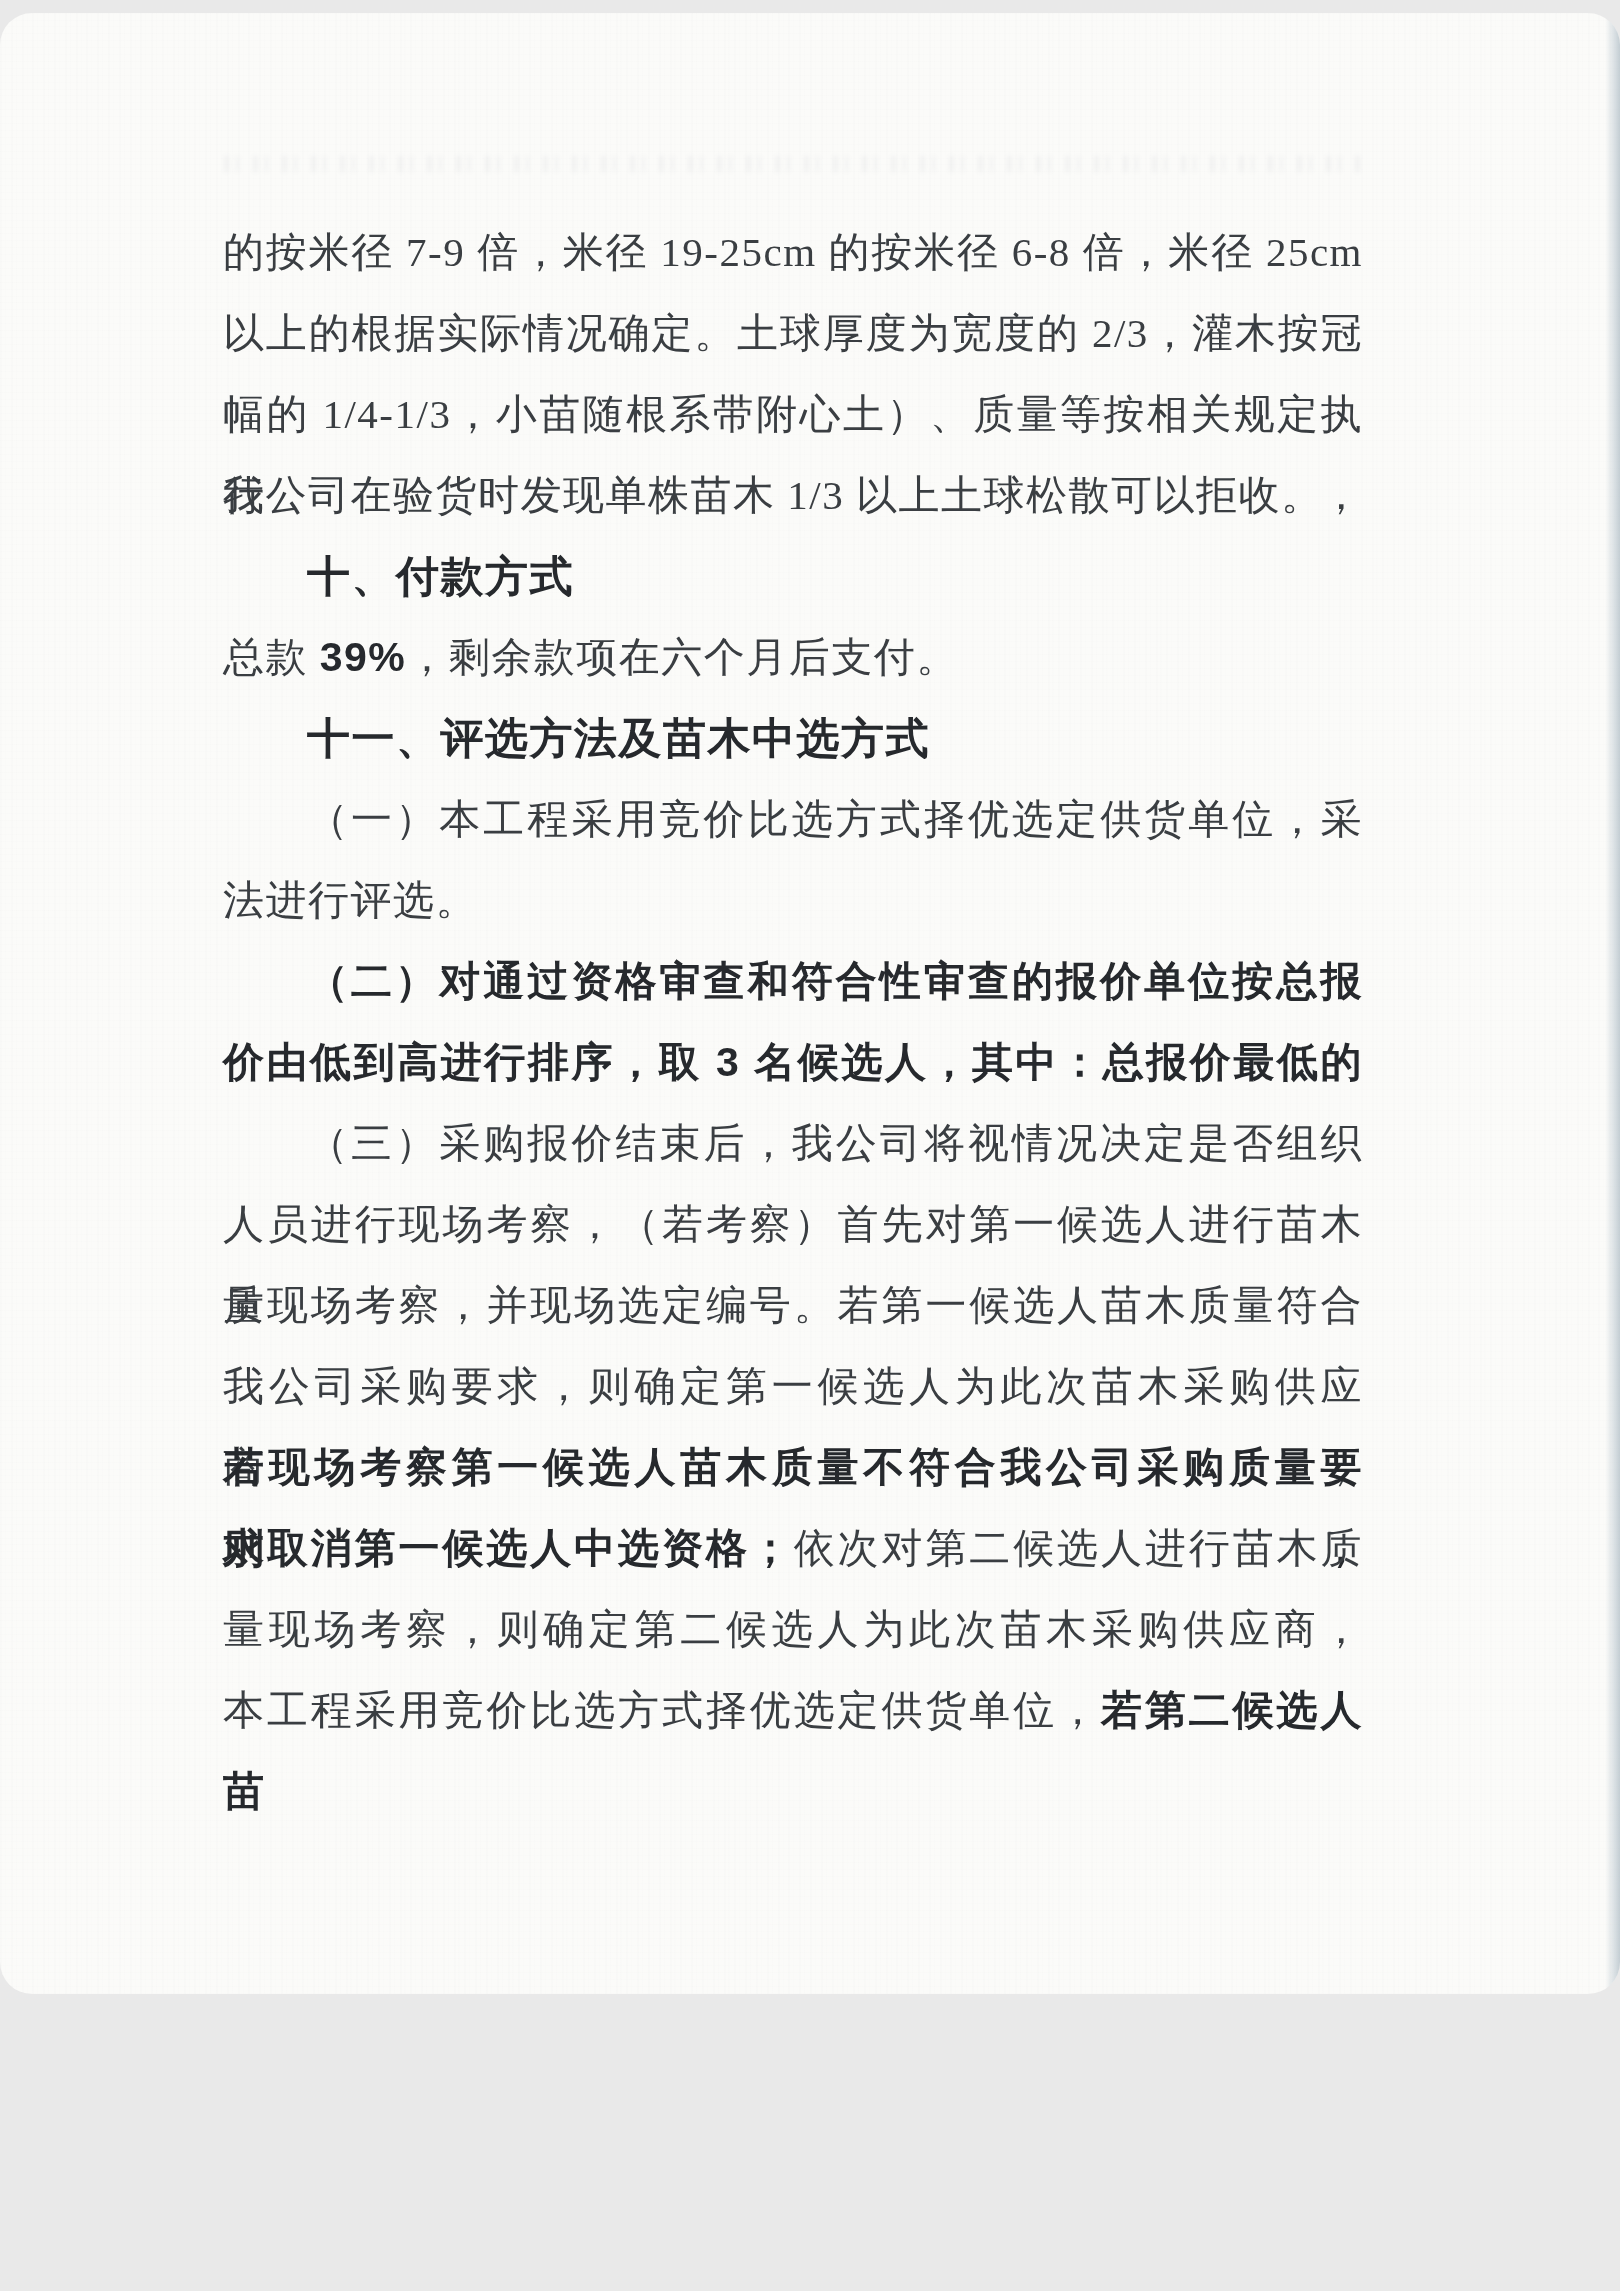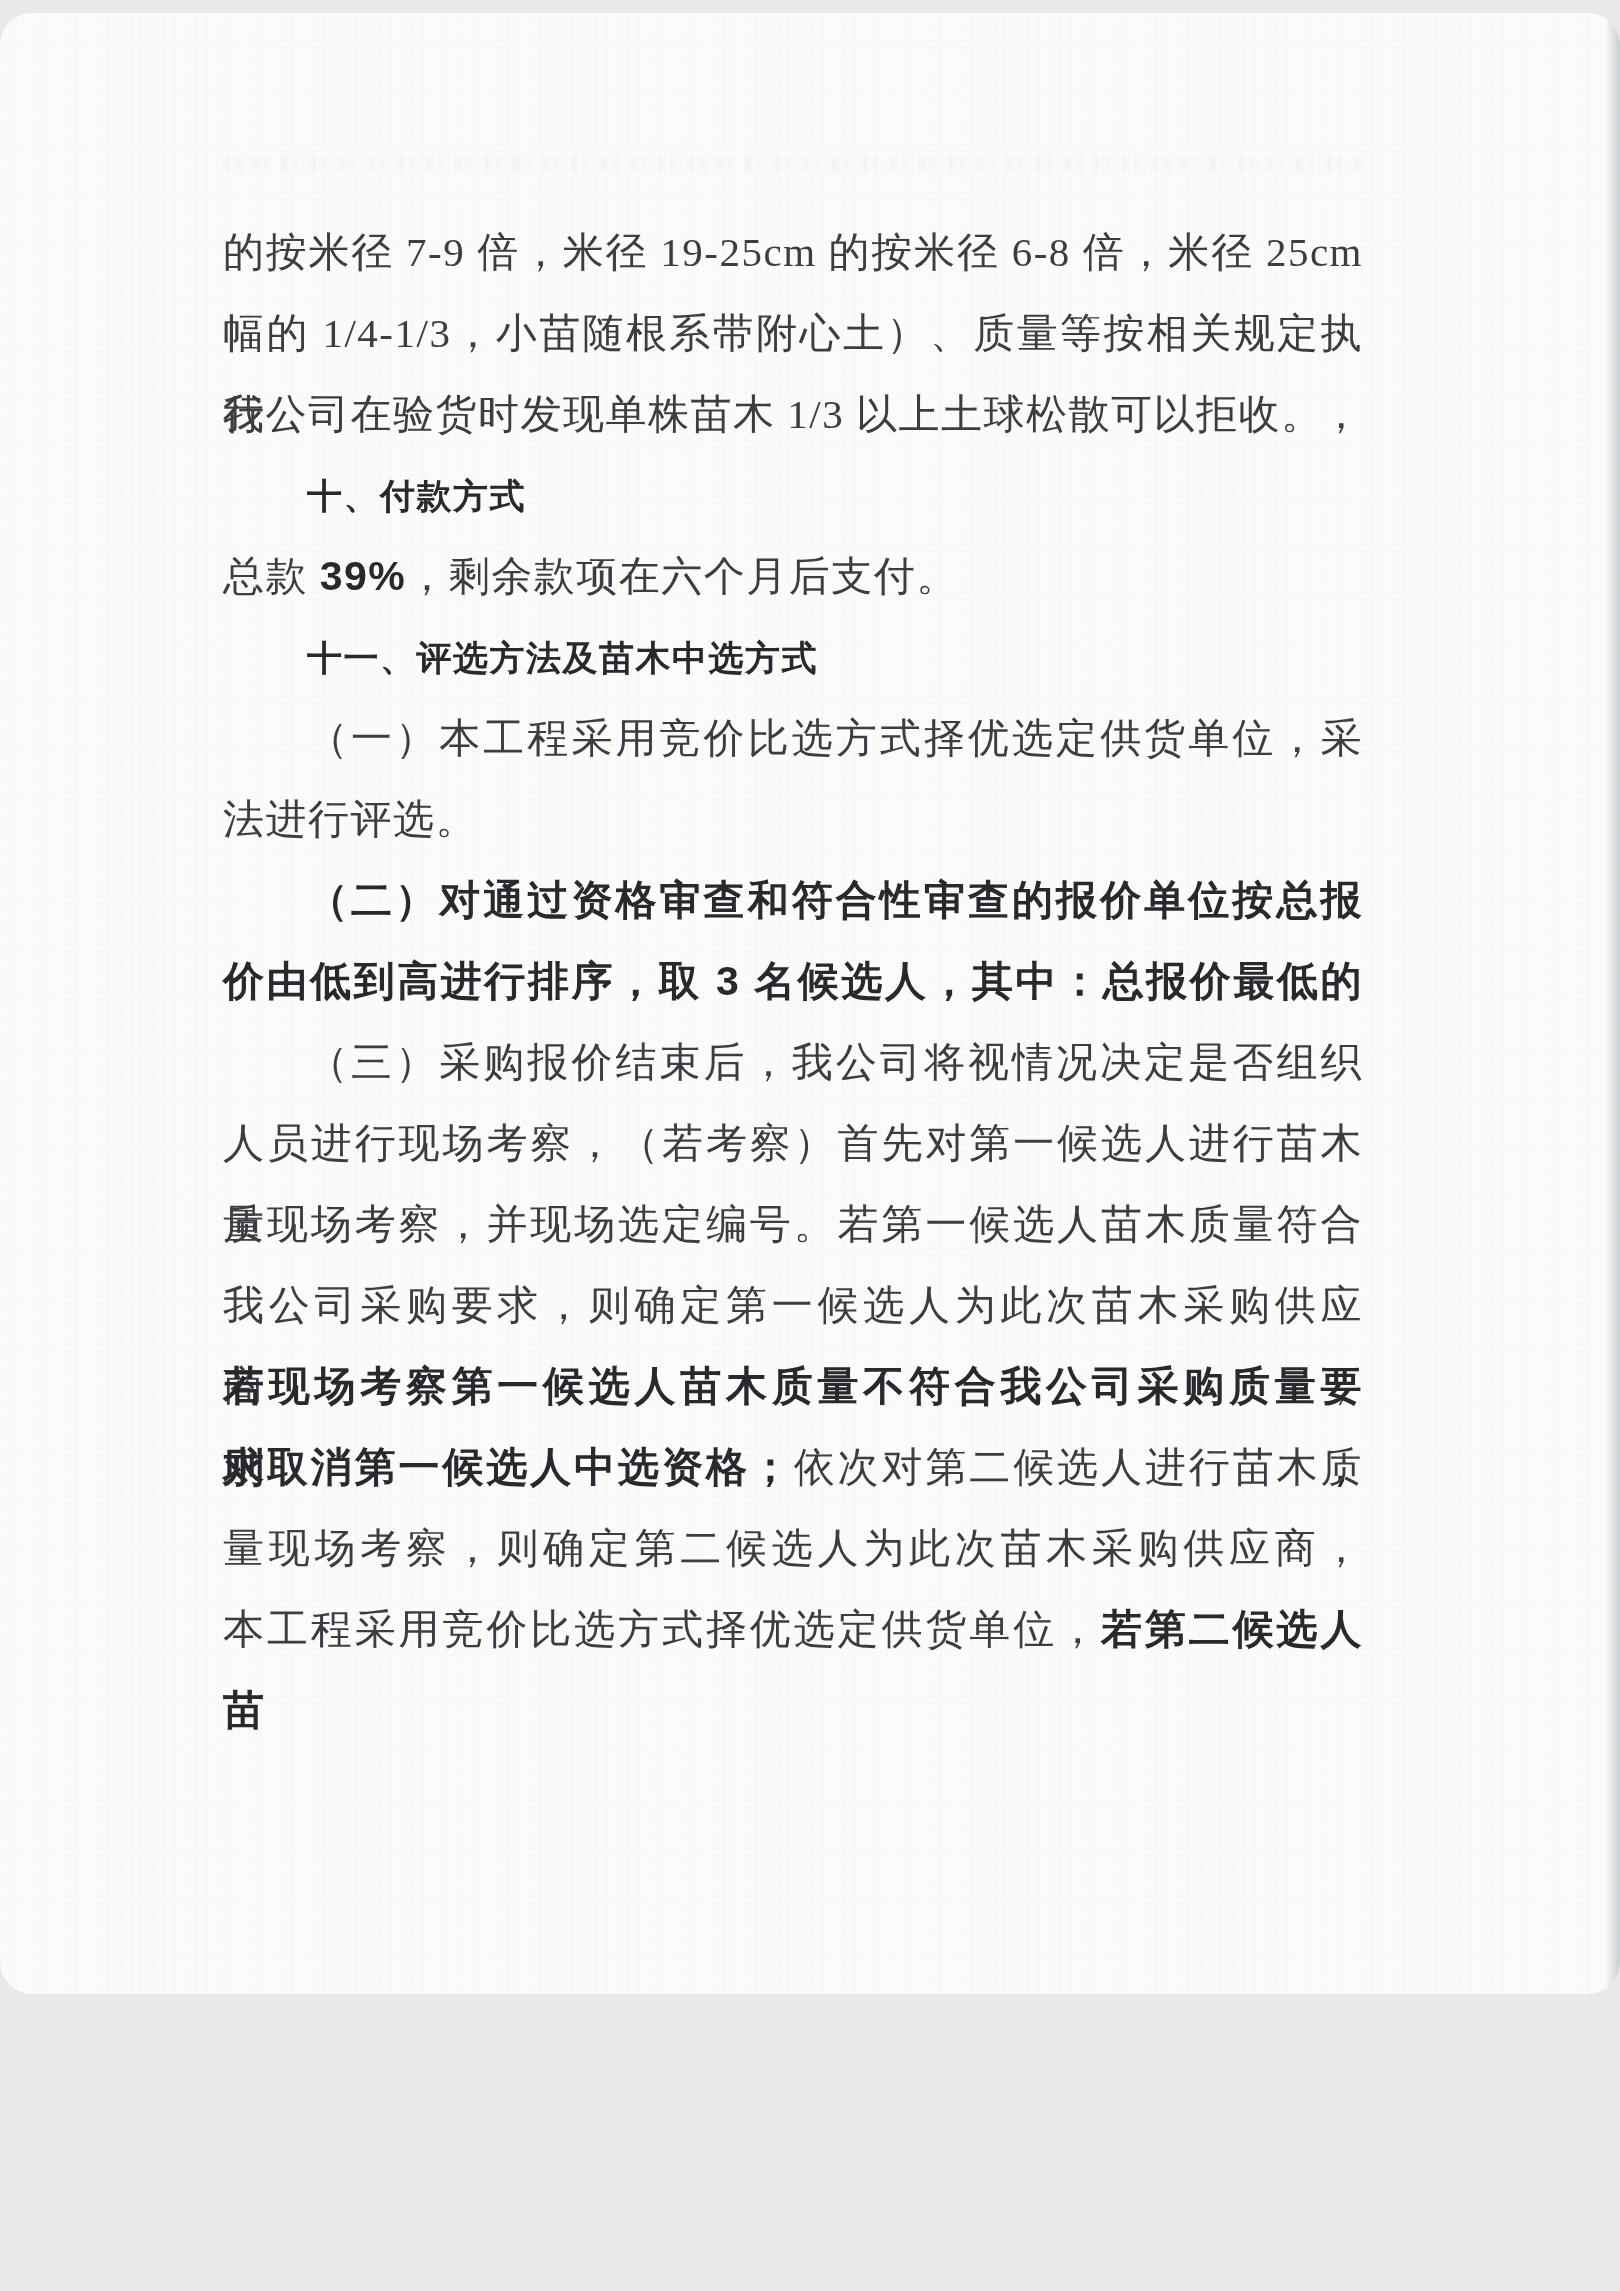--- a/index.html
+++ b/index.html
@@ -31,21 +31,21 @@
     height:81px;line-height:81px;
     font-size:41px;letter-spacing:1.5px;
     white-space:nowrap;
   }
   .line.just{
     white-space:normal;
     text-align:justify;
     text-align-last:justify;
   }
   .line.indent{padding-left:84px;}
-  .line.head{font-size:35px;}
+  .line.head{font-size:43px;}
   .r{font-weight:400;}
   .b{
     font-weight:700;
     font-family:"Liberation Sans","DejaVu Sans",sans-serif;
     color:var(--ink-bold);
   }
   .page-number{
     position:absolute;
     top:2090px;left:0;width:1588px;
     text-align:center;
@@ -85,20 +85,21 @@
     pointer-events:none;
   }
 </style>
 </head>
 <body>
 
 <div class="page">
   <div class="smudge top"></div>
   <div class="content">
       <div class="line just"><span class="r">的按米径 7-9 倍，米径 19-25cm 的按米径 6-8 倍，米径 25cm</span></div>
+      <div class="line just"><span class="r">以上的根据实际情况确定。土球厚度为宽度的 2/3，灌木按冠</span></div>
       <div class="line just"><span class="r">幅的 1/4-1/3，小苗随根系带附心土）、质量等按相关规定执行，</span></div>
       <div class="line"><span class="r">我公司在验货时发现单株苗木 1/3 以上土球松散可以拒收。</span></div>
       <div class="line indent head"><span class="b">十、付款方式</span></div>
       <div class="line"><span class="r">总款 </span><span class="b">39%</span><span class="r">，剩余款项在六个月后支付。</span></div>
       <div class="line indent head"><span class="b">十一、评选方法及苗木中选方式</span></div>
       <div class="line just indent"><span class="r">（一）本工程采用竞价比选方式择优选定供货单位，采</span></div>
       <div class="line"><span class="r">法进行评选。</span></div>
       <div class="line just indent"><span class="b">（二）对通过资格审查和符合性审查的报价单位按总报</span></div>
       <div class="line just"><span class="b">价由低到高进行排序，取 3 名候选人，其中：总报价最低的</span></div>
       <div class="line just indent"><span class="r">（三）采购报价结束后，我公司将视情况决定是否组织</span></div>

